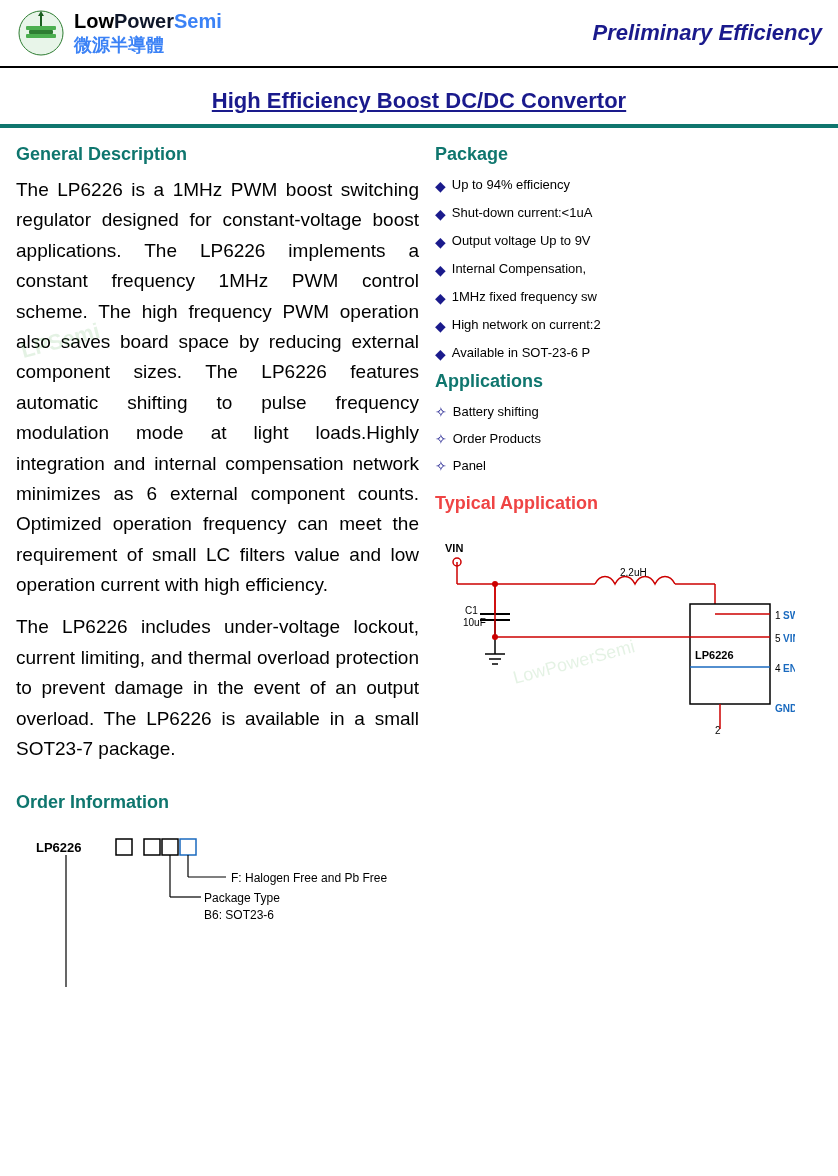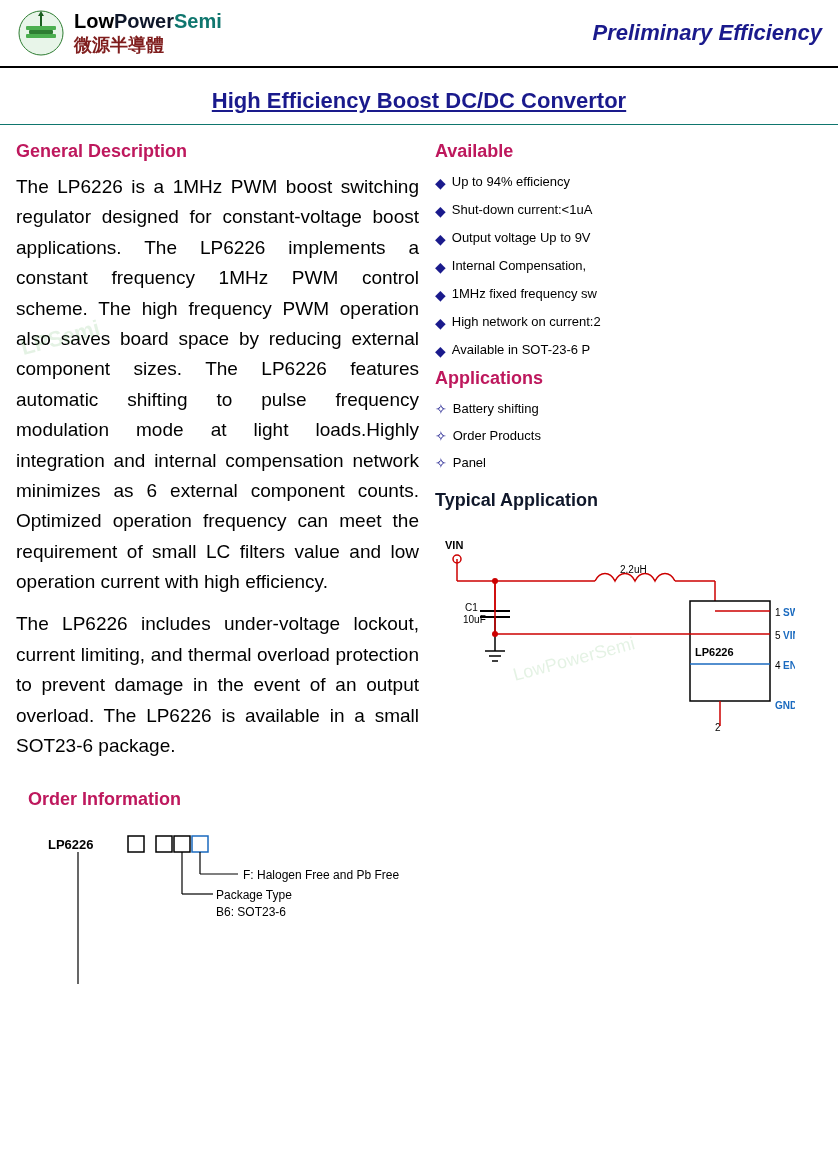--- a/index.html
+++ b/index.html
@@ -30,38 +30,38 @@
       width: 50px;
       height: 50px;
     }
     .logo-text-en {
       font-size: 20px;
       font-weight: bold;
       color: #000;
     }
     .logo-text-en span.low { color: #000; text-align: center; }
     .logo-text-en span.power { color: #0f172a; }
-    .logo-text-en span.semi { color: #0f766e; }
+    .logo-text-en span.semi { color: #3b82f6; }
     .logo-text-cn {
       font-size: 18px;
-      color: #7f1d1d;
+      color: #3b82f6;
       font-weight: bold;
     }
     .header-title {
       font-size: 22px;
       font-weight: bold;
       color: #1a1a8c;
       font-style: italic;
     }
 
     
     .page-title-section {
       text-align: center;
       padding: 20px 16px 10px;
-      border-bottom: 1px solid #0f766e;
+      border-bottom: 4px solid #0f766e;
     }
     .page-title {
       font-size: 22px;
       font-weight: bold;
       color: #1a1a8c;
       text-decoration: underline;
     }
 
     
     .content-wrapper {
@@ -76,21 +76,21 @@
     }
     .col-right {
       width: 50%;
       flex-shrink: 0;
     }
 
     
     .section-heading {
       font-size: 18px;
       font-weight: bold;
-      color: #be185d;
+      color: #0f766e;
       margin-bottom: 10px;
     }
 
     
     .gen-desc-text {
       font-size: 19px;
       line-height: 1.6;
       text-align: justify;
       margin-bottom: 12px;
       color: #000;
@@ -144,22 +144,21 @@
     }
     .typical-app-heading {
       font-size: 18px;
       font-weight: bold;
       color: #1a6abf;
       margin-bottom: 10px;
     }
 
     
     .order-info-section {
-      padding: 0 4px 16px;
-      margin-left: 24px;
+      padding: 0 16px 16px;
     }
     .order-info-section .section-heading {
       margin-bottom: 14px;
     }
 
     
     .watermark {
       position: absolute;
       opacity: 0.12;
       font-size: 22px;
@@ -198,28 +197,28 @@
 
 <div class="page-title-section">
   <div class="page-title">High Efficiency Boost DC/DC Convertor</div>
 </div>
 
 <div class="content-wrapper">
 
   <div class="col-left">
     <div class="section-heading">General Description</div>
     <p class="gen-desc-text">The LP6226 is a 1MHz PWM boost switching regulator designed for constant-voltage boost applications. The LP6226 implements a constant frequency 1MHz PWM control scheme. The high frequency PWM operation also saves board space by reducing external component sizes. The LP6226 features automatic shifting to pulse frequency modulation mode at light loads.Highly integration and internal compensation network minimizes as 6 external component counts. Optimized operation frequency can meet the requirement of small LC filters value and low operation current with high efficiency.</p>
-    <p class="gen-desc-text">The LP6226 includes under-voltage lockout, current limiting, and thermal overload protection to prevent damage in the event of an output overload. The LP6226 is available in a small SOT23-6 package.</p>
+    <p class="gen-desc-text">The LP6226 includes under-voltage lockout, current limiting, and thermal overload protection to prevent damage in the event of an output overload. The LP6226 is available in a small SOT23-7 package.</p>
 
     <div class="watermark" style="top: 200px; left: 20px;">LPSemi</div>
   </div>
 
   <div class="col-right">
 
-    <div class="section-heading">Available</div>
+    <div class="section-heading">Package</div>
     <ul class="features-list">
       <li>
         <span class="bullet-diamond">◆</span>
         <span>Up to 94% efficiency</span>
       </li>
       <li>
         <span class="bullet-diamond">◆</span>
         <span>Shut-down current:&lt;1uA</span>
       </li>
       <li>
@@ -258,21 +257,21 @@
         <li>
           <span class="bullet-diamond-open">✧</span>
           <span>Panel</span>
         </li>
       </ul>
     </div>
 
     <div class="typical-app-section">
       <div class="typical-app-heading">
         
-        <span style="color:#0f172a;">Typical Application</span>
+        <span style="color:#ef4444;">Typical Application</span>
       </div>
 
       <svg width="360" height="220" viewBox="0 0 360 220" style="display:block;">
 
         <text x="10" y="28" font-size="11" font-weight="bold" fill="#000">VIN</text>
         <circle cx="22" cy="38" r="4" fill="none" stroke="#c00" stroke-width="1.5"></circle>
 
         <line x1="22" y1="38" x2="22" y2="60" stroke="#c00" stroke-width="1.5"></line>
         <line x1="22" y1="60" x2="160" y2="60" stroke="#c00" stroke-width="1.5"></line>
 

